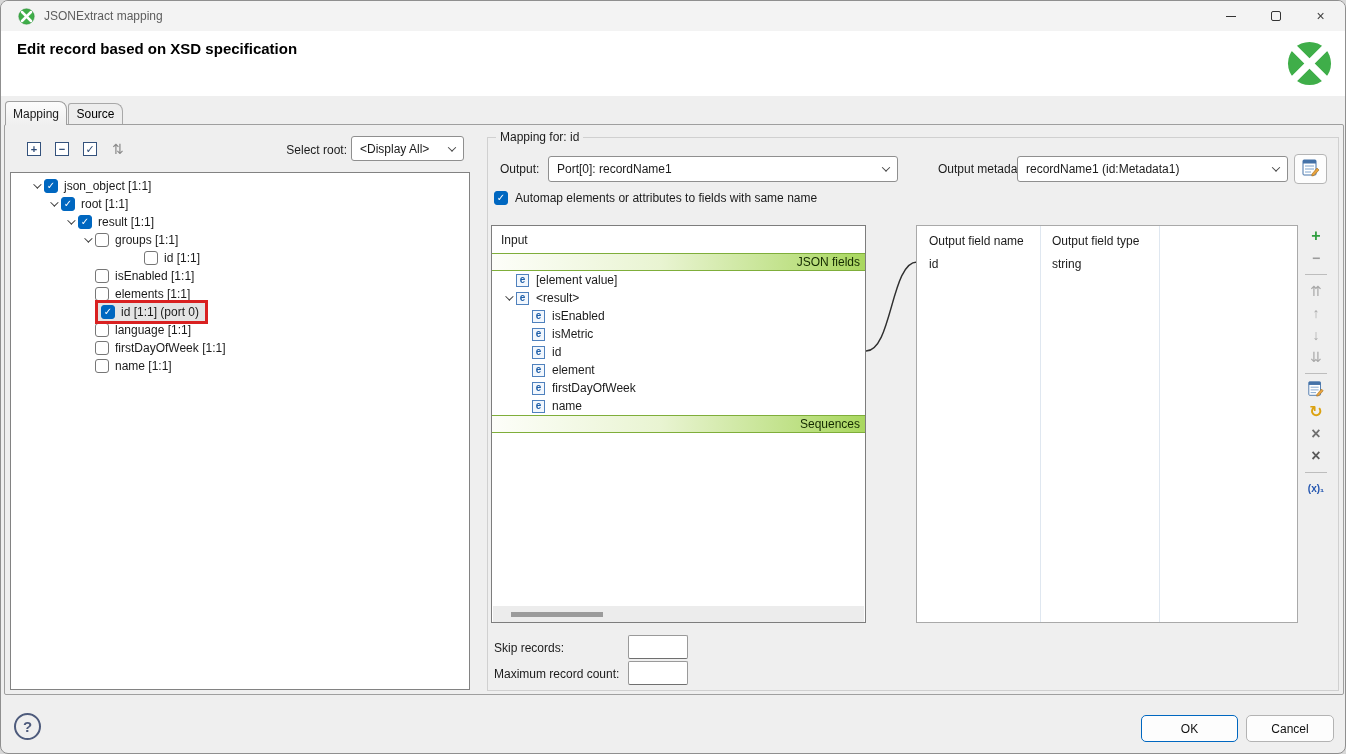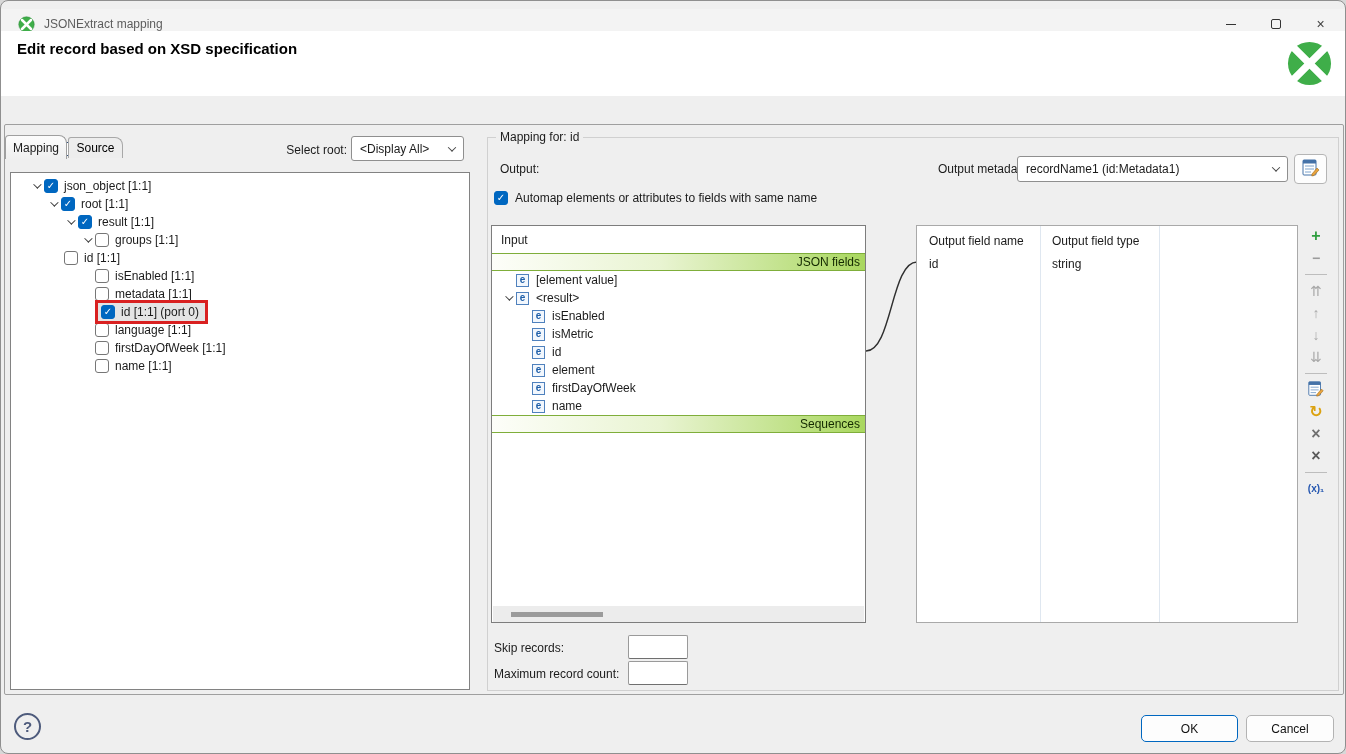--- a/index.html
+++ b/index.html
@@ -5,35 +5,35 @@
   * { box-sizing: border-box; margin: 0; padding: 0; }
   html,body { background:#d8d8d8; }
   body { font-family:"Liberation Sans","DejaVu Sans",sans-serif; }
 
   .window { position:relative; width:1346px; height:754px; background:#efefef;
             border:1px solid #8f8f8f; border-radius:8px; overflow:hidden;
             font-size:12px; color:#1b1b1b; cursor:default; }
 
   
   .titlebar { position:absolute; left:0; top:0; right:0; height:30px; background:#f3f3f3;
-              display:flex; align-items:center;margin-top:8px; }
+              display:flex; align-items:center; }
   .app-icon { margin-left:17px; display:inline-flex; }
   .win-title { margin-left:9px; color:#5d5d5d; font-size:12px; }
   .win-controls { position:absolute; right:2px; top:0; height:30px; display:flex; }
   .win-btn { width:45px; height:30px; display:flex; align-items:center; justify-content:center;
              color:#3f3f3f; font-size:14px; }
 
   
   .header { position:absolute; top:30px; left:0; right:0; height:65px; background:#fff; }
   .dialog-title { position:absolute; left:16px; top:9px; font-size:15px; font-weight:bold; color:#000; }
   .logo { position:absolute; right:13px; top:10px; display:inline-flex; }
 
   
   .tab { position:absolute; display:flex; align-items:center; justify-content:center;
-         font-size:12px; color:#1b1b1b;margin-top:34px; }
+         font-size:12px; color:#1b1b1b; }
   .tab.active { left:4px; top:100px; width:62px; height:24px; z-index:6;
                 background:linear-gradient(#fcfcfc,#efefef); border:1px solid #9f9f9f;
                 border-bottom:none; border-radius:4px 8px 0 0; }
   .tab.inactive { left:67px; top:102px; width:55px; height:21px; z-index:5;
                   background:#ededed; border:1px solid #a8a8a8; border-bottom:none;
                   border-radius:3px 8px 0 0; color:#000000; }
 
   
   .content { position:absolute; left:3px; top:123px; width:1340px; height:571px;
              border:1px solid #9f9f9f; border-radius:2px; background:#efefef; }
@@ -245,39 +245,39 @@
         </div>
         <div class="trow" style="padding-left: 67px;">
           <span class="chevslot">
             <span class="chev"></span>
           </span>
           <span class="wrap">
             <span class="chk"></span>
             <span class="lbl">groups [1:1]</span>
           </span>
         </div>
-        <div class="trow" style="padding-left: 36px;">
+        <div class="trow" style="padding-left: 116px;">
           <span class="chevslot"></span>
           <span class="wrap">
             <span class="chk"></span>
             <span class="lbl">id [1:1]</span>
           </span>
         </div>
         <div class="trow" style="padding-left: 67px;">
           <span class="chevslot"></span>
           <span class="wrap">
             <span class="chk"></span>
             <span class="lbl">isEnabled [1:1]</span>
           </span>
         </div>
         <div class="trow" style="padding-left: 67px;">
           <span class="chevslot"></span>
           <span class="wrap">
             <span class="chk"></span>
-            <span class="lbl">metadata [1:1]</span>
+            <span class="lbl">elements [1:1]</span>
           </span>
         </div>
         <div class="trow" style="padding-left: 67px;">
           <span class="chevslot"></span>
           <span class="anno">
             <span class="chk on">✓</span>
             <span class="lbl">id [1:1] (port 0)</span>
           </span>
         </div>
         <div class="trow" style="padding-left: 67px;">
@@ -300,20 +300,24 @@
             <span class="chk"></span>
             <span class="lbl">name [1:1]</span>
           </span>
         </div>
       </div>
 
     <div class="group">
       <span class="group-label">Mapping for: id</span>
 
       <span class="fldlabel" style="left:12px;top:24px;">Output:</span>
+      <div class="select dd-output">
+        <span class="sel-text">Port[0]: recordName1</span>
+        <span class="sel-chev"></span>
+      </div>
 
       <span class="fldlabel" style="left:450px;top:24px;">Output metadata:</span>
       <div class="select dd-meta">
         <span class="sel-text">recordName1 (id:Metadata1)</span>
         <span class="sel-chev"></span>
       </div>
       <div class="meta-edit-btn">
         <span>
           <svg width="20" height="20" viewBox="0 0 20 20">
             <rect x="2" y="2" width="13" height="15" rx="1" fill="#fff" stroke="#4472a8"></rect>

